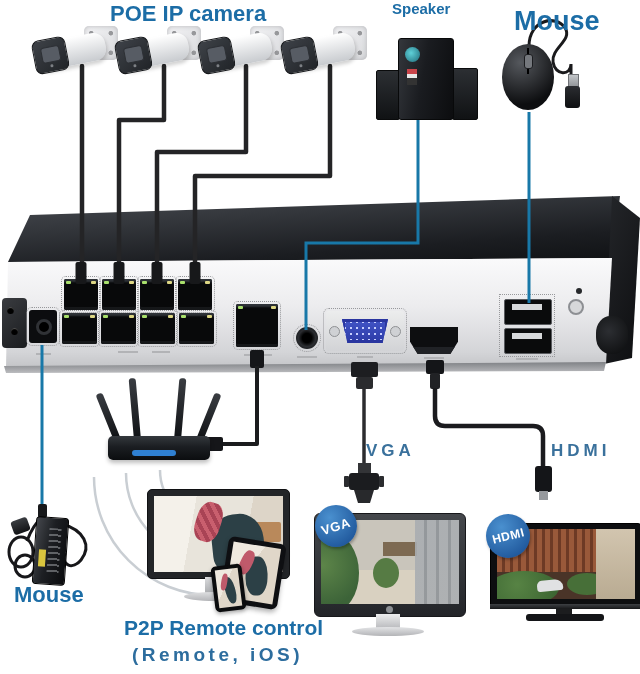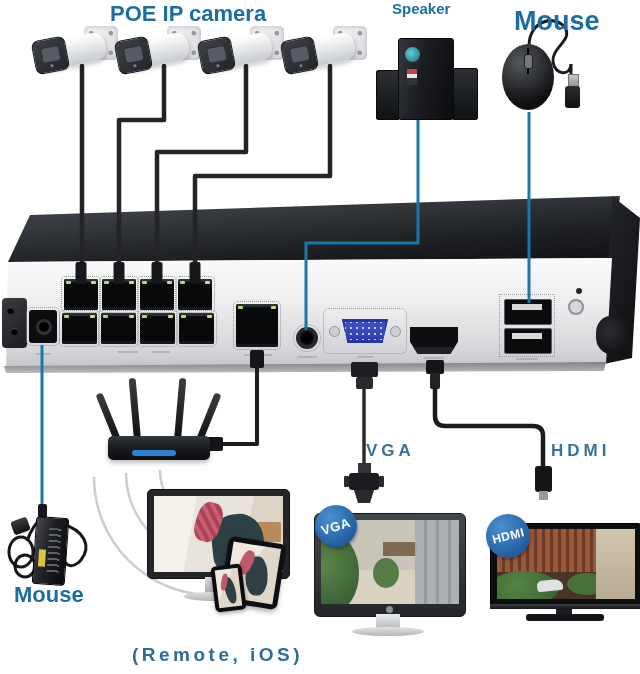--- a/index.html
+++ b/index.html
@@ -351,15 +351,16 @@
   <div class="badge" style="left:486px;top:514px;width:44px;height:44px;">
     <span style="font-size:12px;transform:rotate(-14deg);">HDMI</span>
   </div>
 
   <div class="lbl lbl-main" style="left:110px;top:1px;">POE IP camera</div>
   <div class="lbl lbl-main" style="left:384px;top:0;font-size:15px;margin-left:8px;">Speaker</div>
   <div class="lbl lbl-main" style="left:514px;top:6px;font-size:27px;">Mouse</div>
   <div class="lbl lbl-sub" style="left:366px;top:441px;">VGA</div>
   <div class="lbl lbl-sub" style="left:551px;top:441px;">HDMI</div>
   <div class="lbl lbl-main" style="left:14px;top:582px;">Mouse</div>
+  <div class="lbl lbl-main" style="left:124px;top:616px;font-size:21px;">P2P Remote control</div>
   <div class="lbl lbl-spaced" style="left:132px;top:644px;">(Remote, iOS)</div>
 
 </div>
 
 </body></html>

